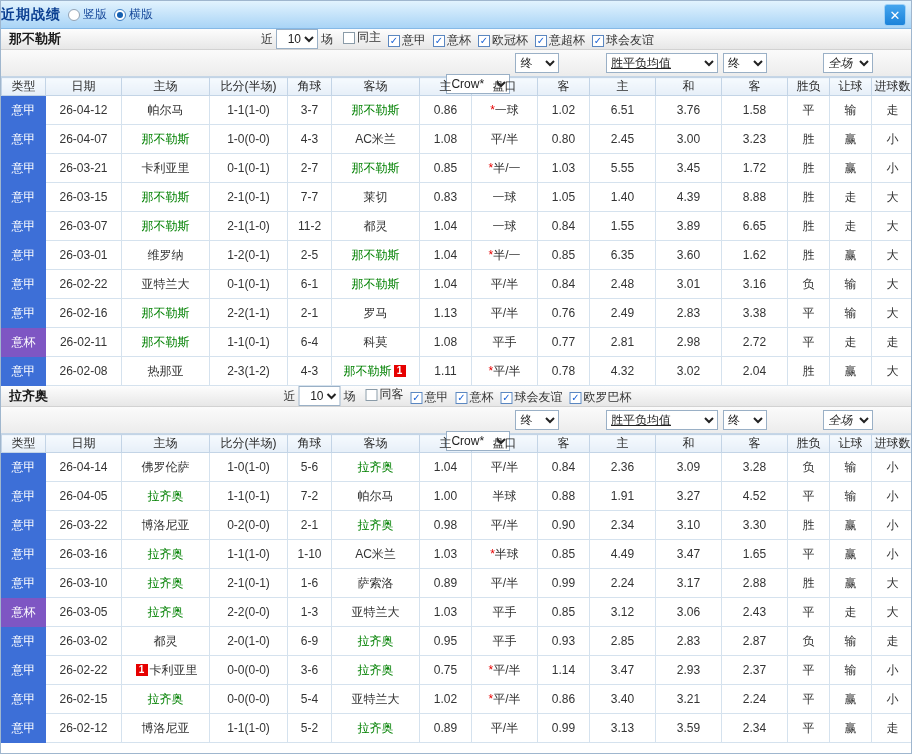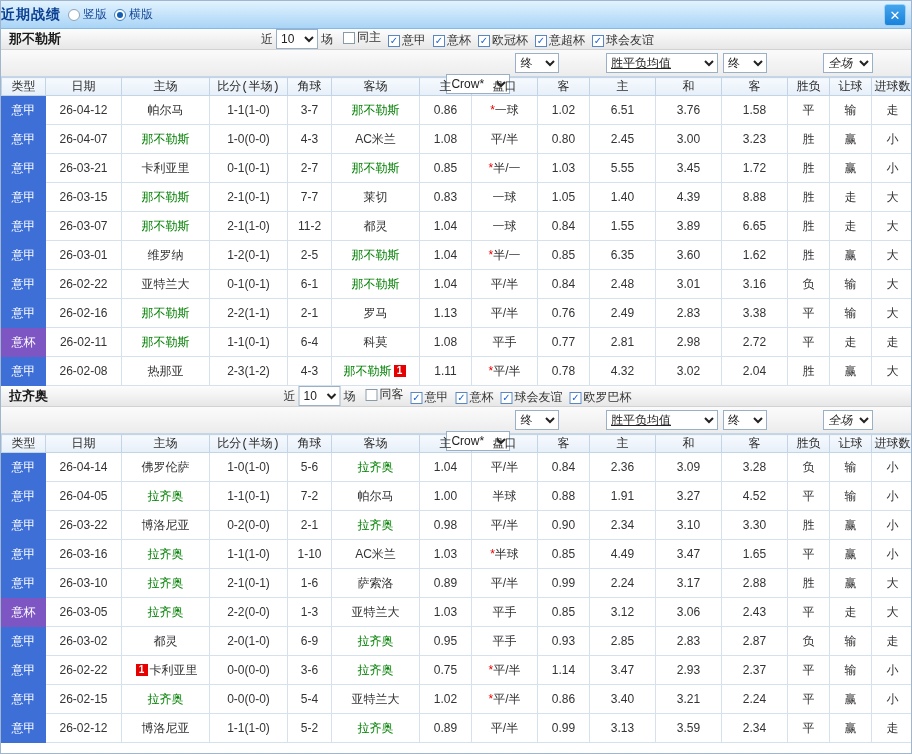--- a/index.html
+++ b/index.html
@@ -27,29 +27,29 @@
   .box.on{border-color:#5b87c0;}
 
   
   .filter-row{height:27px;display:flex;background:linear-gradient(#fbfbfb,#ececec);border-bottom:1px solid #c6d6e6;}
   .zone{display:flex;align-items:center;justify-content:center;gap:5px;height:100%;}
   .z-left{width:418px;}
   .z-asian{width:170px;}
   .z-euro{width:198px;}
   .z-scope{width:126px;}
   select.sel{font-size:12px;height:20px;font-family:inherit;color:#222;background:#fff;border:1px solid #9ab0c6;}
-  .sel-games{width:42px;}
+  .sel-games{width:42px;text-align:right;}
   .sel-company{width:64px;margin-top:42px;}
   .sel-time{width:44px;}
   .sel-euro{width:112px;text-decoration:underline;}
   .sel-scope{width:50px;font-style:italic;}
 
   
   table.grid{border-collapse:collapse;table-layout:fixed;width:912px;background:#fff;}
-  .grid th{height:14px;background:linear-gradient(#f6fafe,#e6eff8);border:1px solid #c3d4e6;font-size:12px;font-weight:normal;color:#2b2b2b;overflow:hidden;white-space:nowrap;font-family:Liberation Mono, monospace;}
+  .grid th{height:14px;background:linear-gradient(#f6fafe,#e6eff8);border:1px solid #c3d4e6;font-size:12px;font-weight:normal;color:#2b2b2b;overflow:hidden;white-space:nowrap;}
   .grid td{height:29px;border:1px solid #d5e2ee;font-size:12px;text-align:center;color:#333;overflow:hidden;white-space:nowrap;vertical-align:middle;}
   td.lg{color:#fff;}
   td.lg-blue{background:#3d6fd7;border-color:#3d6fd7;}
   td.lg-purple{background:#7e56c3;border-color:#7e56c3;}
   .score{color:#e60000;}
   .odds{color:#2a5f9e;}
   .team-green{color:#008000;}
   .c-red{color:#e60000;}
   .c-green{color:#008800;}
   .c-blue{color:#0033cc;}

